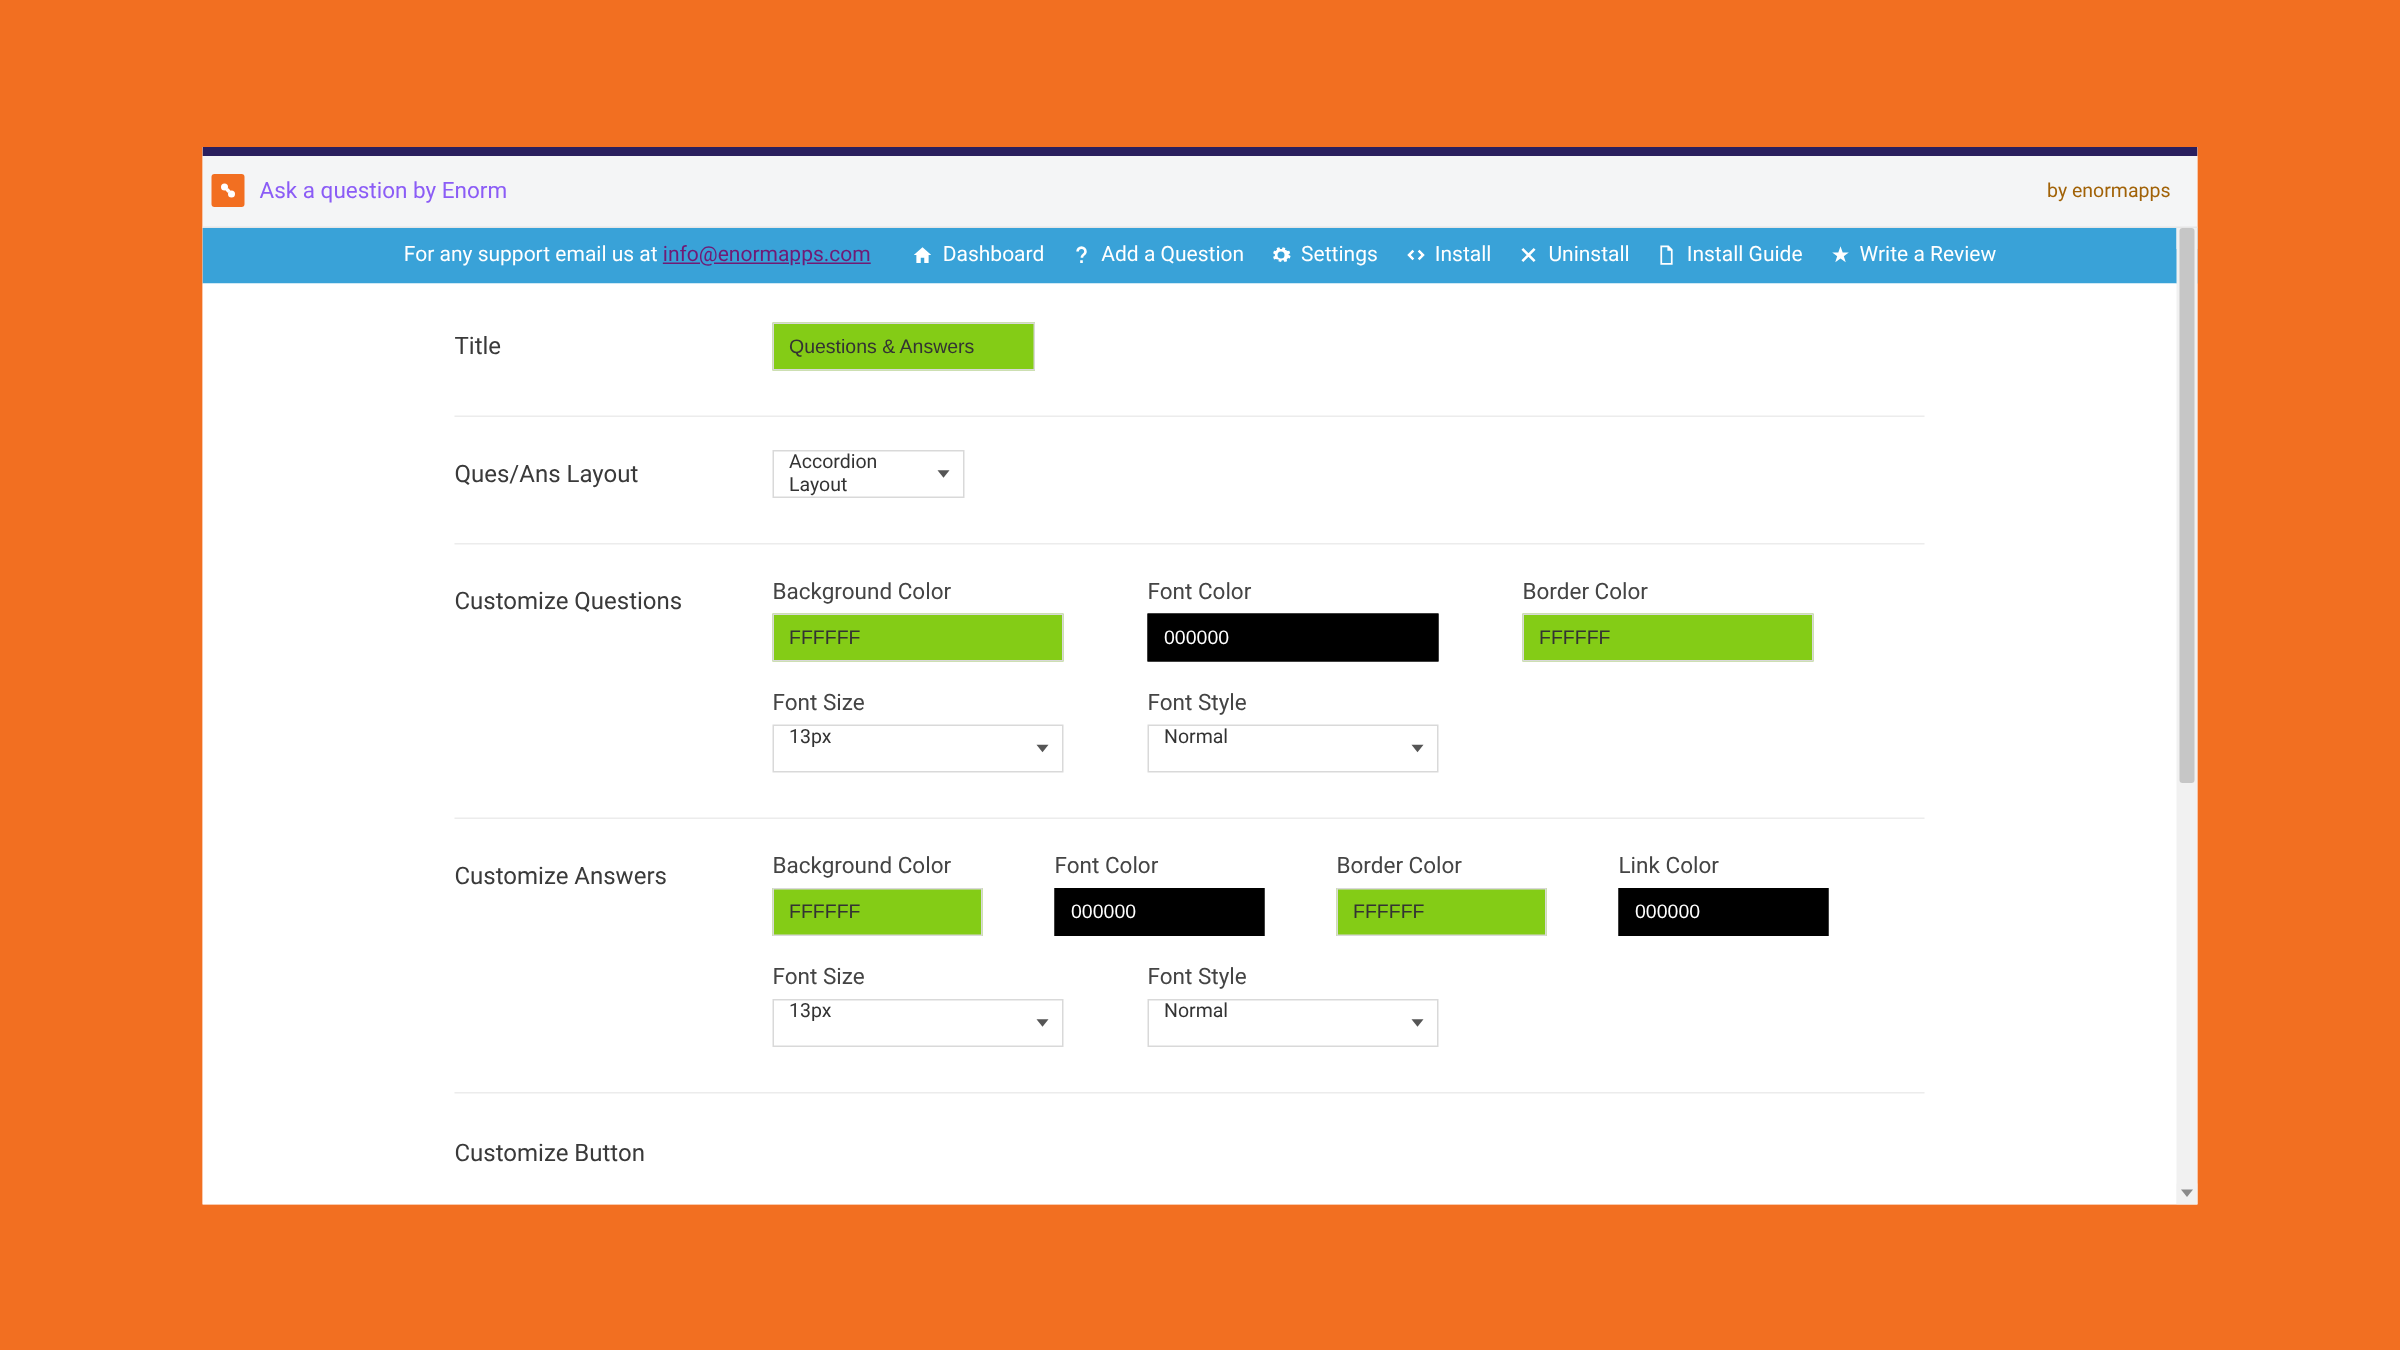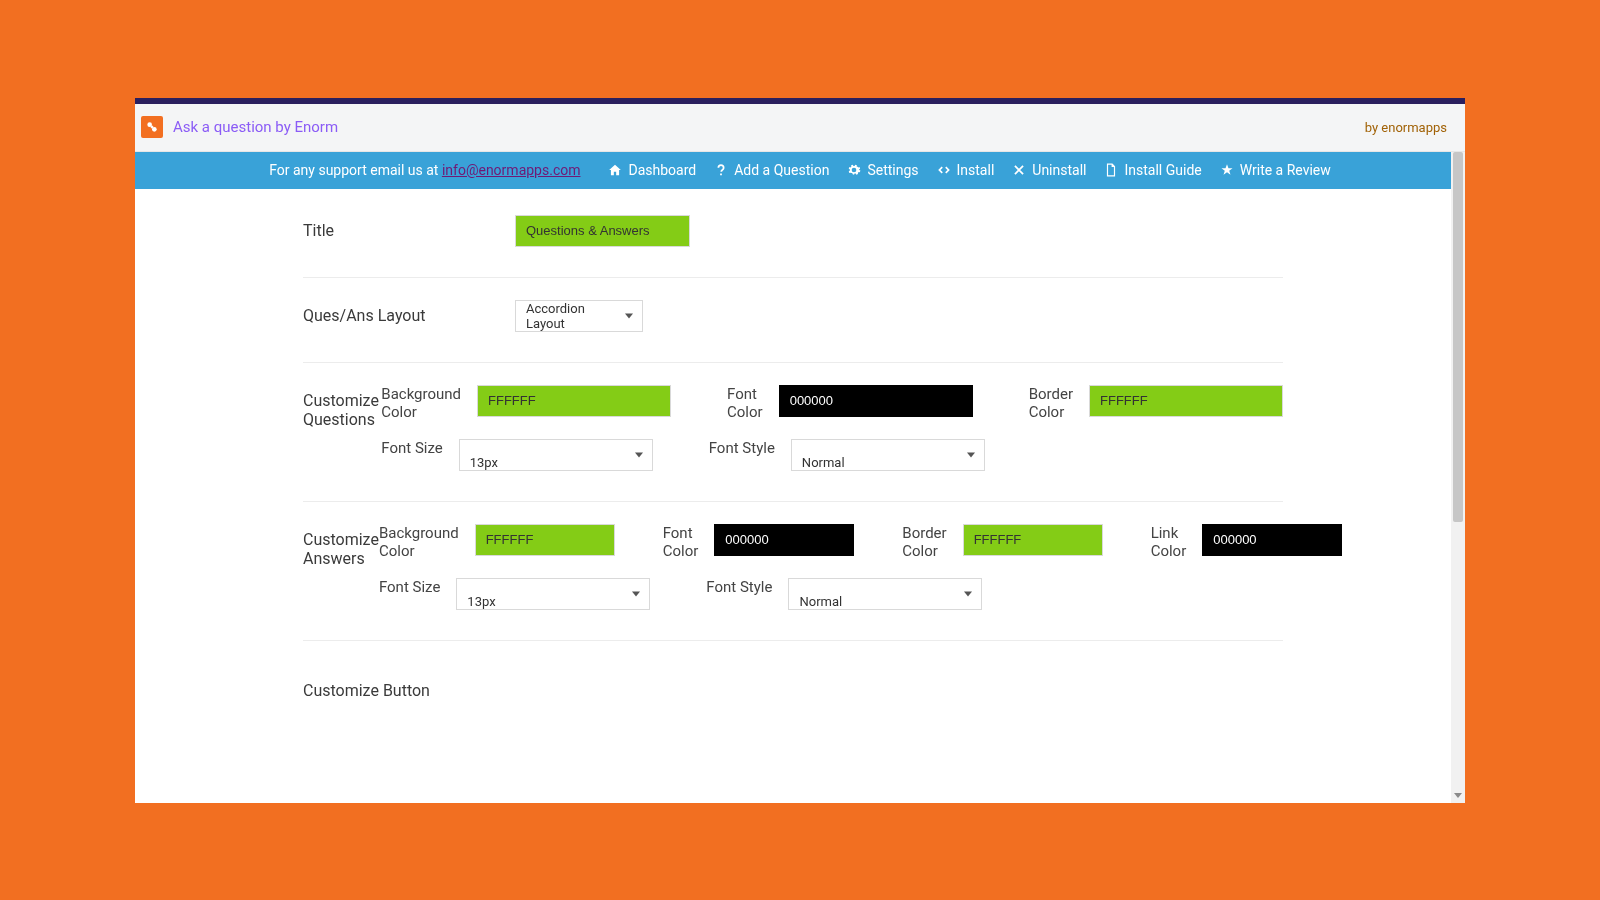--- a/index.html
+++ b/index.html
@@ -36,32 +36,32 @@
   }
   .content { width: 980px; margin: 0 auto; padding: 20px 0 0 0; }
 
   .section { display: flex; padding: 22px 0 30px 0; border-bottom: 1px solid #ececec; }
   .section:first-child { padding-top: 6px; }
   .section-label { width: 212px; font-size: 16px; color: #3a3a3a; padding-top: 6px; }
   .section-body { flex: 1; }
 
   .row { display: flex; gap: 56px; margin-bottom: 18px; }
   .row:last-child { margin-bottom: 0; }
-  .field { display: flex; gap: 16px; }
+  .field { display: flex; flex-direction: column; gap: 6px; }
   .field-label { font-size: 15px; color: #444; }
 
   input.text {
     height: 32px; border: 1px solid #d9d9d9; padding: 0 10px; font-size: 13px;
     color: #333; background: #84cc16; outline: none;
   }
   input.text.dark { background: #000; color: #fff; border-color: #000; }
 
   .select {
     height: 32px; border: 1px solid #d9d9d9; padding: 0 39px 0 10px;
-    font-size: 13px; color: #333; background: #fff; display: flex; align-items: flex-end;
+    font-size: 13px; color: #333; background: #fff; display: flex; align-items: flex-start;
     position: relative; cursor: pointer;
   }
   .select::after {
     content: ""; position: absolute; right: 9px; top: 50%; transform: translateY(-50%);
     border-left: 4px solid transparent; border-right: 4px solid transparent;
     border-top: 5px solid #555;
   }
 
   .w175 { width: 175px; }
   .w194 { width: 194px; }
@@ -83,21 +83,21 @@
   }
   .scroll-btn.up { top: 0; }
   .scroll-btn.down { bottom: 0; }
   .scroll-btn::after {
     content: ""; width: 0; height: 0;
     border-left: 4px solid transparent; border-right: 4px solid transparent;
   }
   .scroll-btn.up::after { border-bottom: 5px solid #8a8a8a; }
   .scroll-btn.down::after { border-top: 5px solid #8a8a8a; }
 
-  .cut { font-size: 16px; color: #3a3a3a; padding-top: 40px; }
+  .cut { font-size: 16px; color: #3a3a3a; padding-top: 30px; }
 </style>
 </head>
 <body>
 
 <div class="frame">
   <div class="darkbar"></div>
 
   <div class="header">
     <div class="header-left">
       <div class="logo">

